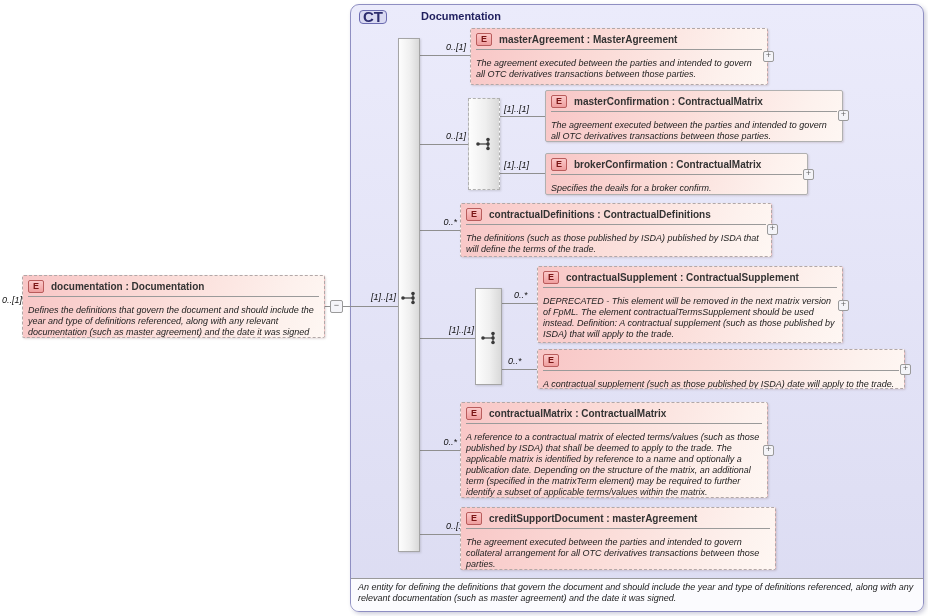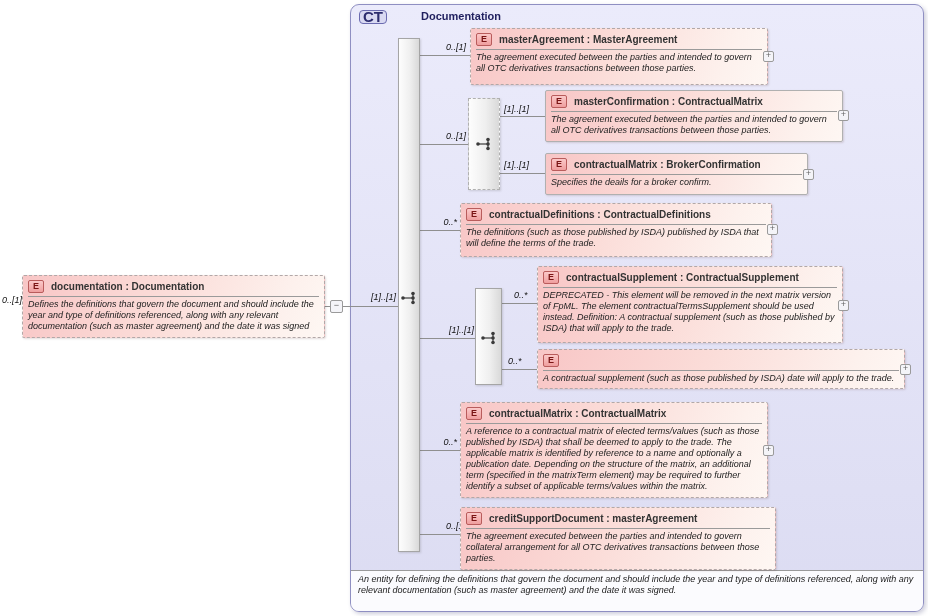--- a/index.html
+++ b/index.html
@@ -18,21 +18,21 @@
     position:absolute;left:8px;top:5px;
     font-size:15px;font-weight:bold;color:#2c2c6e;
     border:1px solid #6b6bb0;border-radius:4px;background:#d9d9f2;
     padding:1px 3px;line-height:10px;
   }
   .ct-title{
     position:absolute;left:34px;top:5px;
     font-size:11px;font-weight:bold;color:#1f1f5e;padding-left:36px;
   }
   .ct-footer{
-    position:absolute;left:0px;bottom:0px;width:572px;height:41px;
+    position:absolute;left:0px;bottom:0px;width:572px;height:33px;
     box-sizing:border-box;border-top:1px solid #9a9a9a;
     border-radius:0 0 8px 8px;background:#fbfbfe;
     padding:3px 7px;font-size:9px;font-style:italic;color:#222;
     line-height:11px;
   }
   
   .ebox{
     position:absolute;box-sizing:border-box;
     border:1px dashed #b2a8a8;border-radius:2px;
     background:linear-gradient(110deg,#f8c6c6 0%,#fbdcd8 45%,#fdf1ed 85%,#fef7f3 100%);
@@ -44,21 +44,21 @@
   .ebadge{
     flex:0 0 auto;font-size:9px;font-weight:bold;color:#7a1515;
     background:linear-gradient(180deg,#fbc9c9,#ef9e9e);
     border:1px solid #b95c5c;border-radius:2px;
     padding:0 4px;line-height:11px;
   }
   .etitle{
     font-size:10px;font-weight:bold;color:#333;white-space:nowrap;
   }
   .edesc{
-    border-top:1px solid #9a9a9a;margin-top:2px;padding-top:2px;
+    border-top:1px solid #9a9a9a;margin-top:2px;padding-top:8px;
     font-size:9px;font-style:italic;color:#222;line-height:11px;
   }
   
   .gbar{
     position:absolute;box-sizing:border-box;
     border:1px solid #a5a5a5;
     background:linear-gradient(90deg,#fdfdfd 0%,#efefef 55%,#d9d9d9 100%);
     box-shadow:1px 1px 2px rgba(80,80,80,0.2);
   }
   .gbar.dashed{border-style:dashed;border-color:#b0b0b0;}
@@ -168,21 +168,21 @@
       <span class="ebadge">E</span>
       <span class="etitle">masterConfirmation : ContractualMatrix</span>
     </div>
     <div class="edesc">The agreement executed between the parties and intended to govern all OTC derivatives transactions between those parties.</div>
   </div>
   <div class="expander" style="left:838px;top:110px;">+</div>
 
   <div class="ebox solid" style="left:545px;top:153px;width:263px;height:42px;">
     <div class="ehead">
       <span class="ebadge">E</span>
-      <span class="etitle">contractualMatrix : BrokerConfirmation</span>
+      <span class="etitle">brokerConfirmation : ContractualMatrix</span>
     </div>
     <div class="edesc">Specifies the deails for a broker confirm.</div>
   </div>
   <div class="expander" style="left:803px;top:169px;">+</div>
 
   <div class="ebox" style="left:460px;top:203px;width:312px;height:54px;">
     <div class="ehead">
       <span class="ebadge">E</span>
       <span class="etitle">contractualDefinitions : ContractualDefinitions</span>
     </div>

